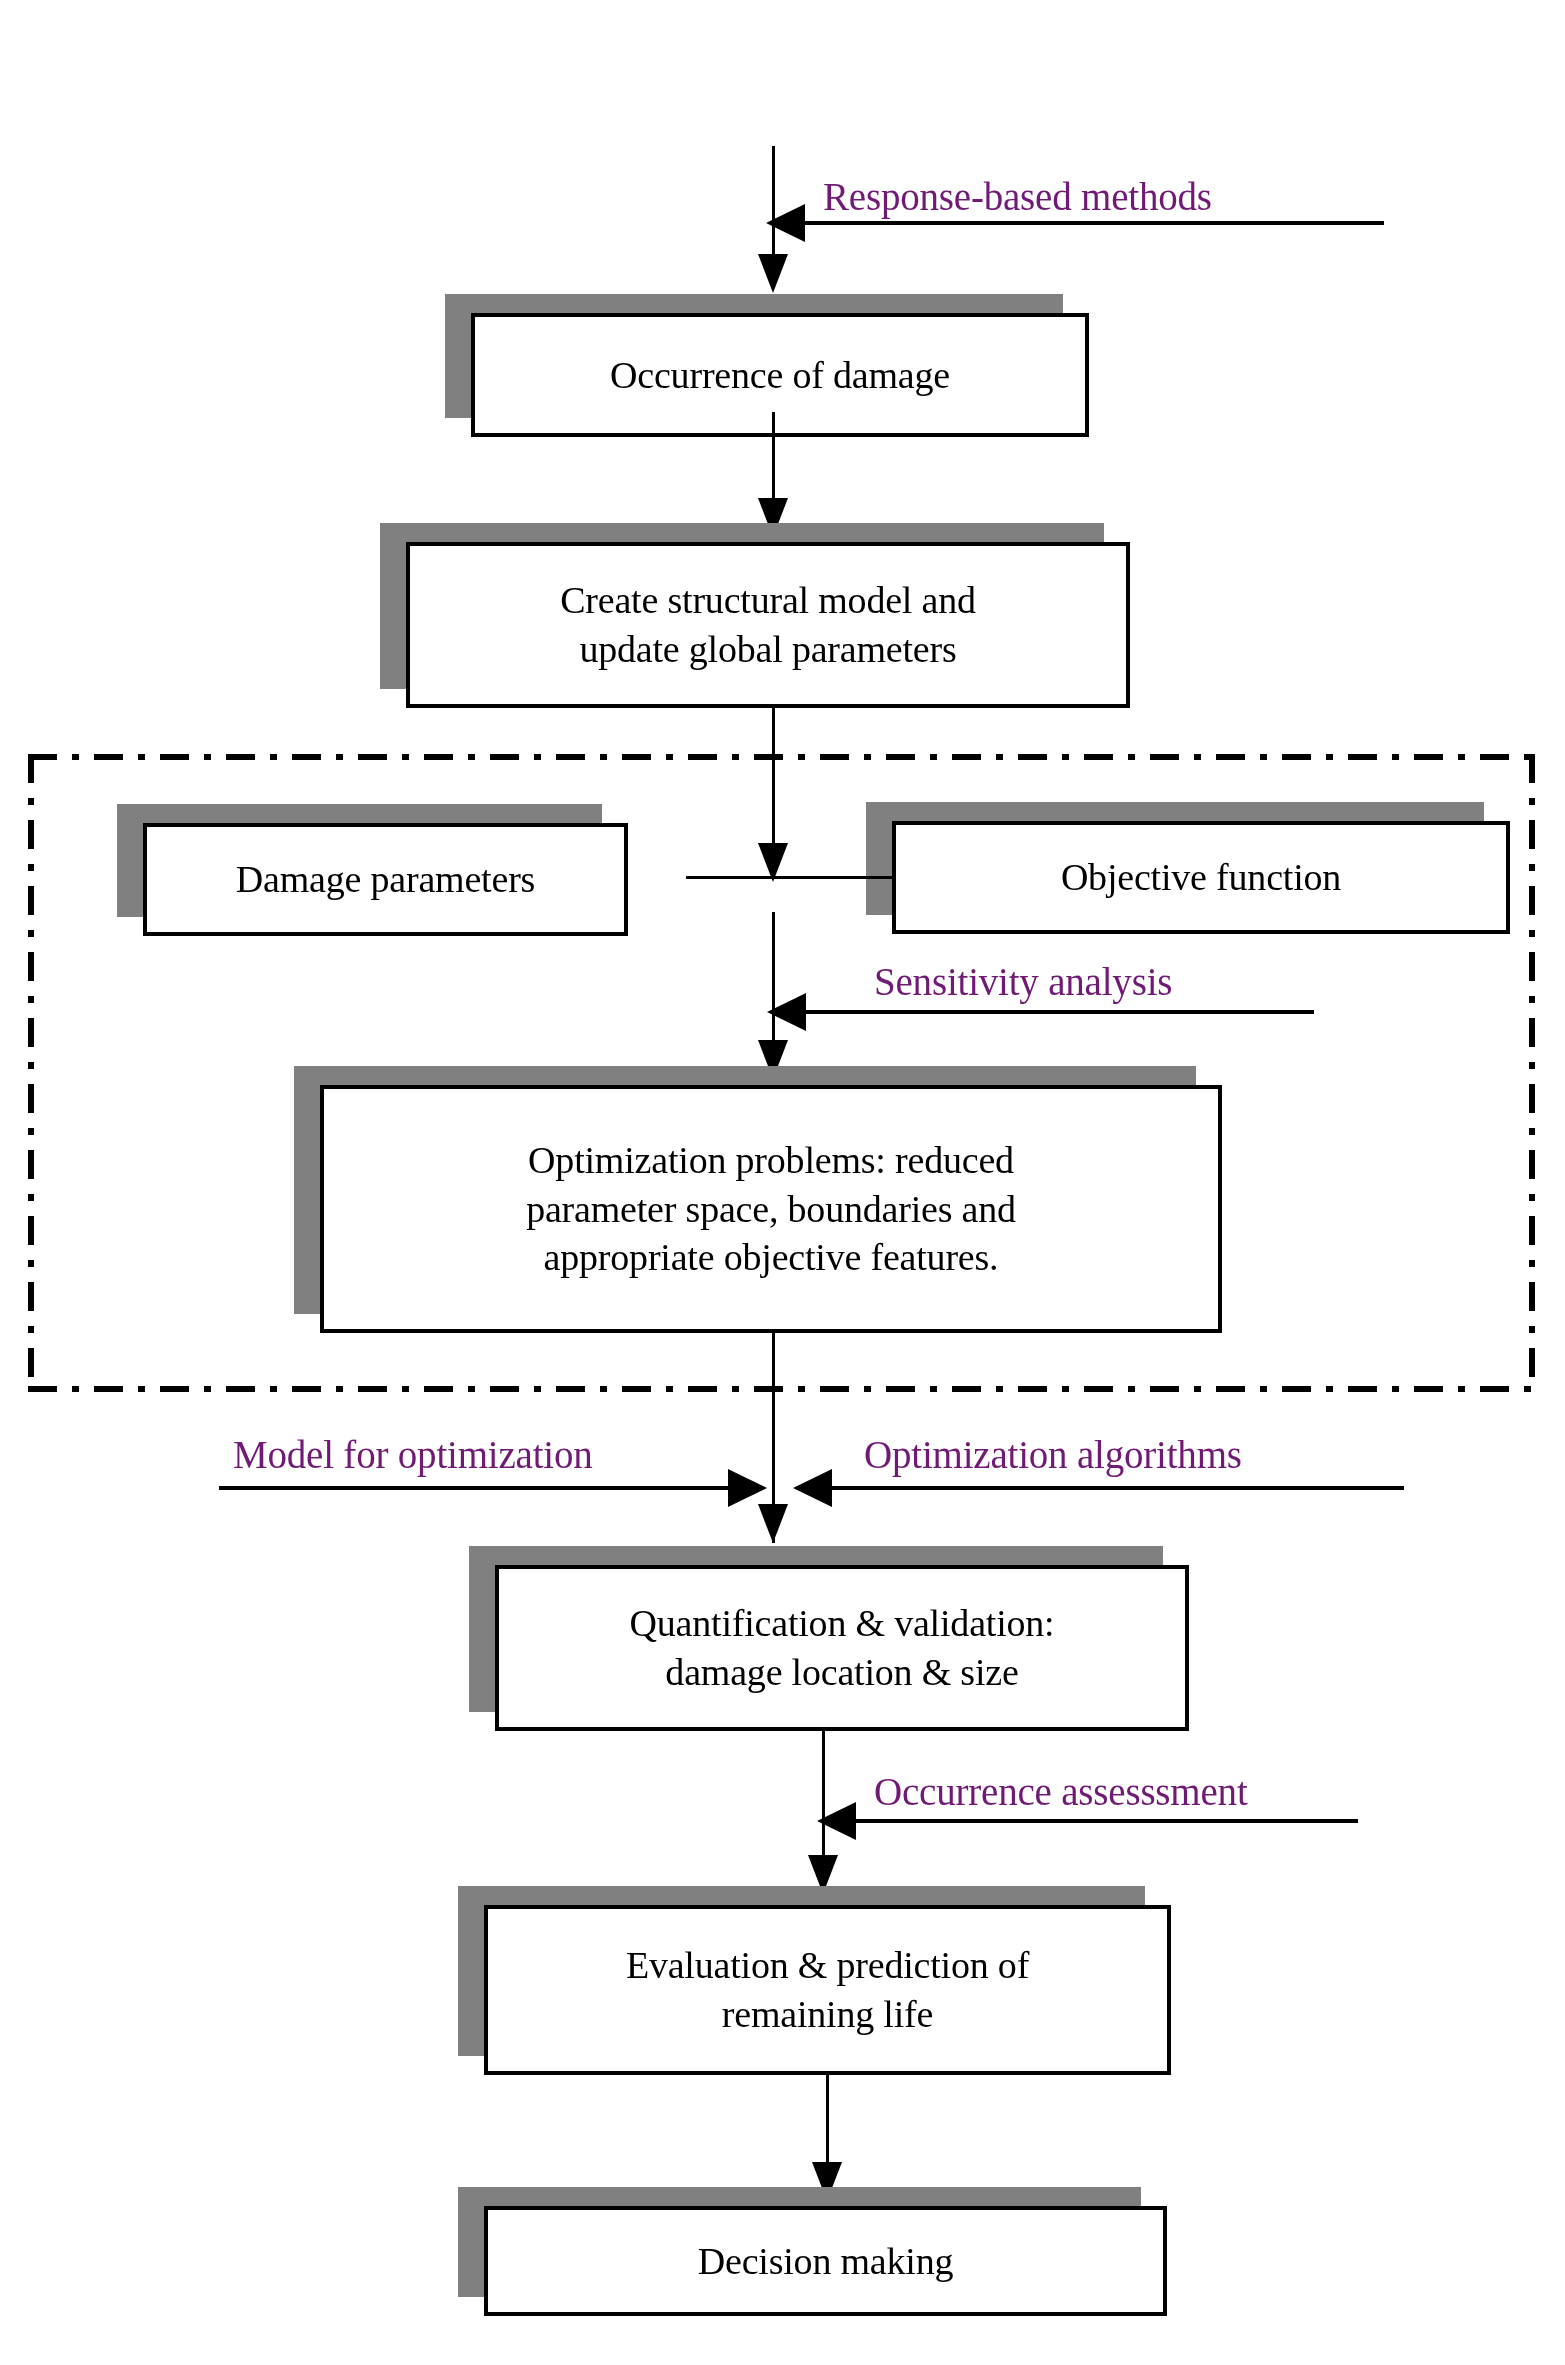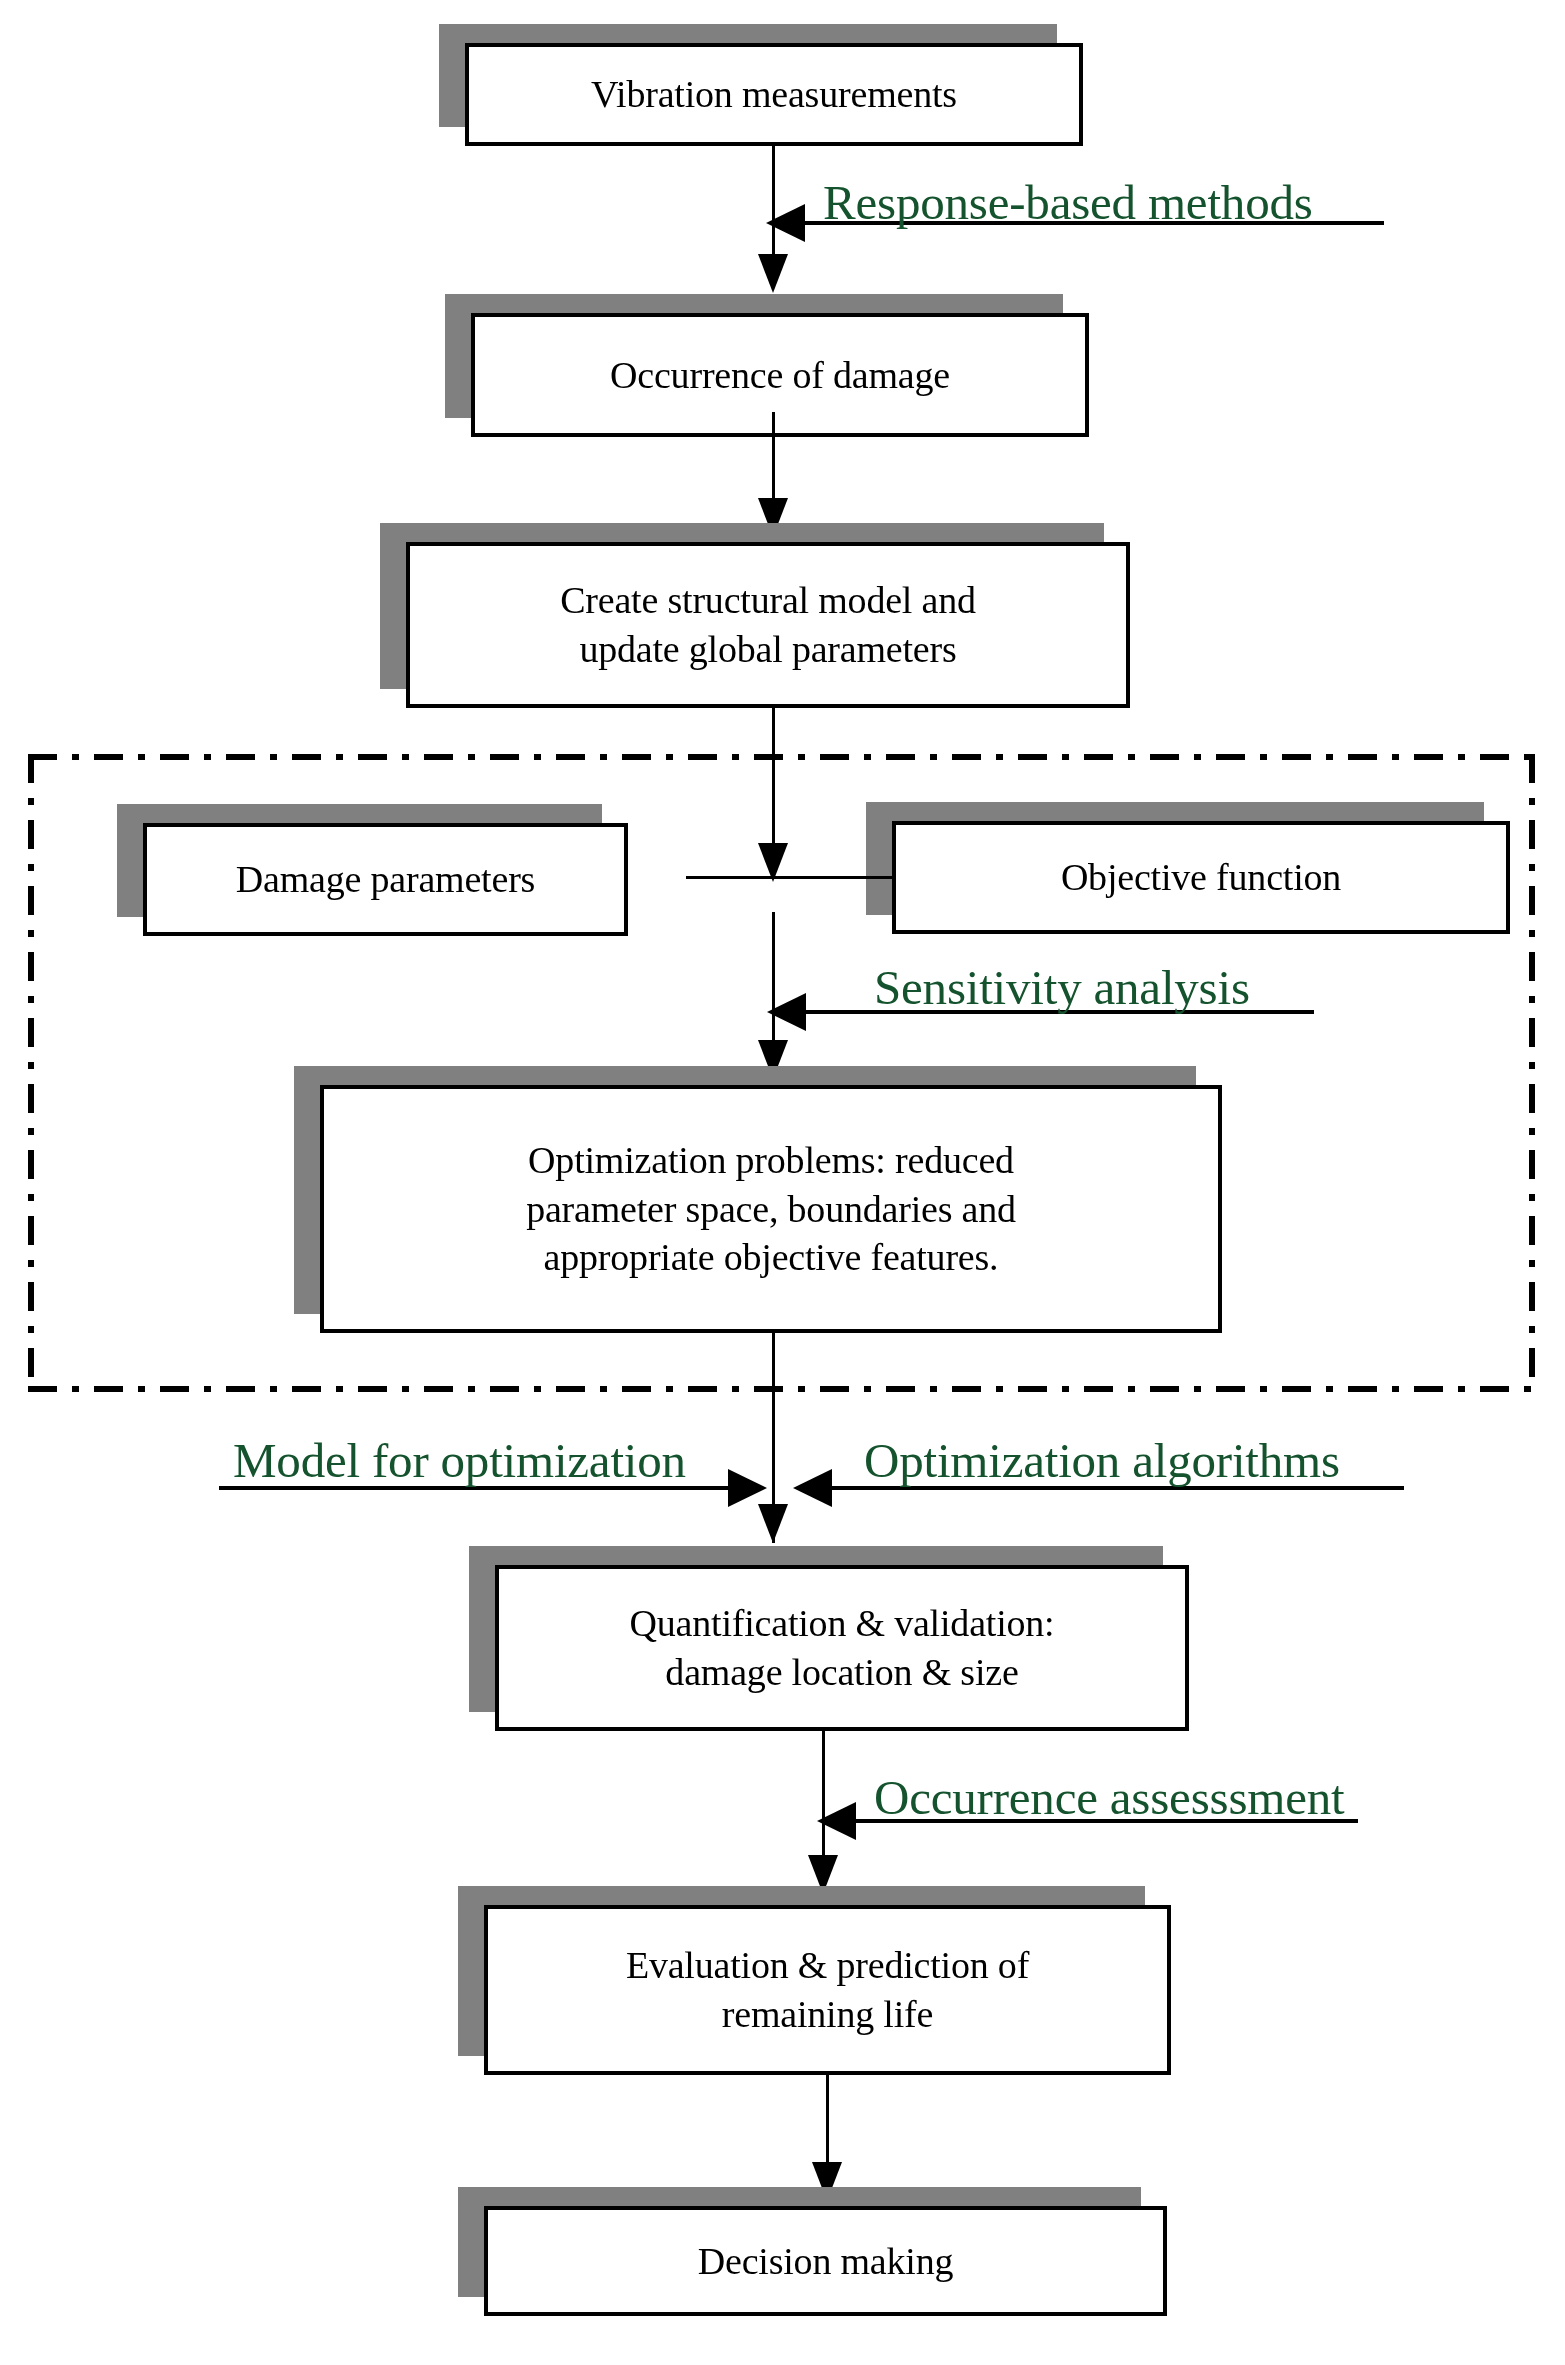--- a/index.html
+++ b/index.html
@@ -89,22 +89,22 @@
     width: 0;
     height: 0;
     border-top: 19px solid transparent;
     border-bottom: 19px solid transparent;
     border-left: 39px solid #000000;
   }
 
   
   .edgelabel {
     position: absolute;
-    font-size: 49px;
-    color: #14532d;
+    font-size: 39px;
+    color: #701a75;
     white-space: nowrap;
     letter-spacing: -0.2px;
   }
 
   
   .dashdot {
     position: absolute;
     box-sizing: border-box;
     border: 5px dashed #000000;
     background: transparent;
@@ -113,26 +113,20 @@
   .dashdot .seg {
     position: absolute;
     background: #000000;
   }
 </style>
 </head>
 <body>
 
 <div id="canvas">
 
-  <div class="node" style="left:465px; top:43px; width:618px; height:103px;">
-    <div class="shadow"></div>
-    <div class="boxface">
-      <div class="boxlabel">Vibration measurements</div>
-    </div>
-  </div>
 
   <div class="vline" style="left:772px; top:146px; height:125px;"></div>
   <div class="arrow-down" style="left:758px; top:254px;"></div>
 
   <div class="hline" style="left:786px; top:221px; width:598px;"></div>
   <div class="arrow-left" style="left:766px; top:204px;"></div>
   <div class="edgelabel" style="left:823px; top:174px;">Response-based methods</div>
 
   <div class="node" style="left:471px; top:313px; width:618px; height:124px;">
     <div class="shadow"></div>

